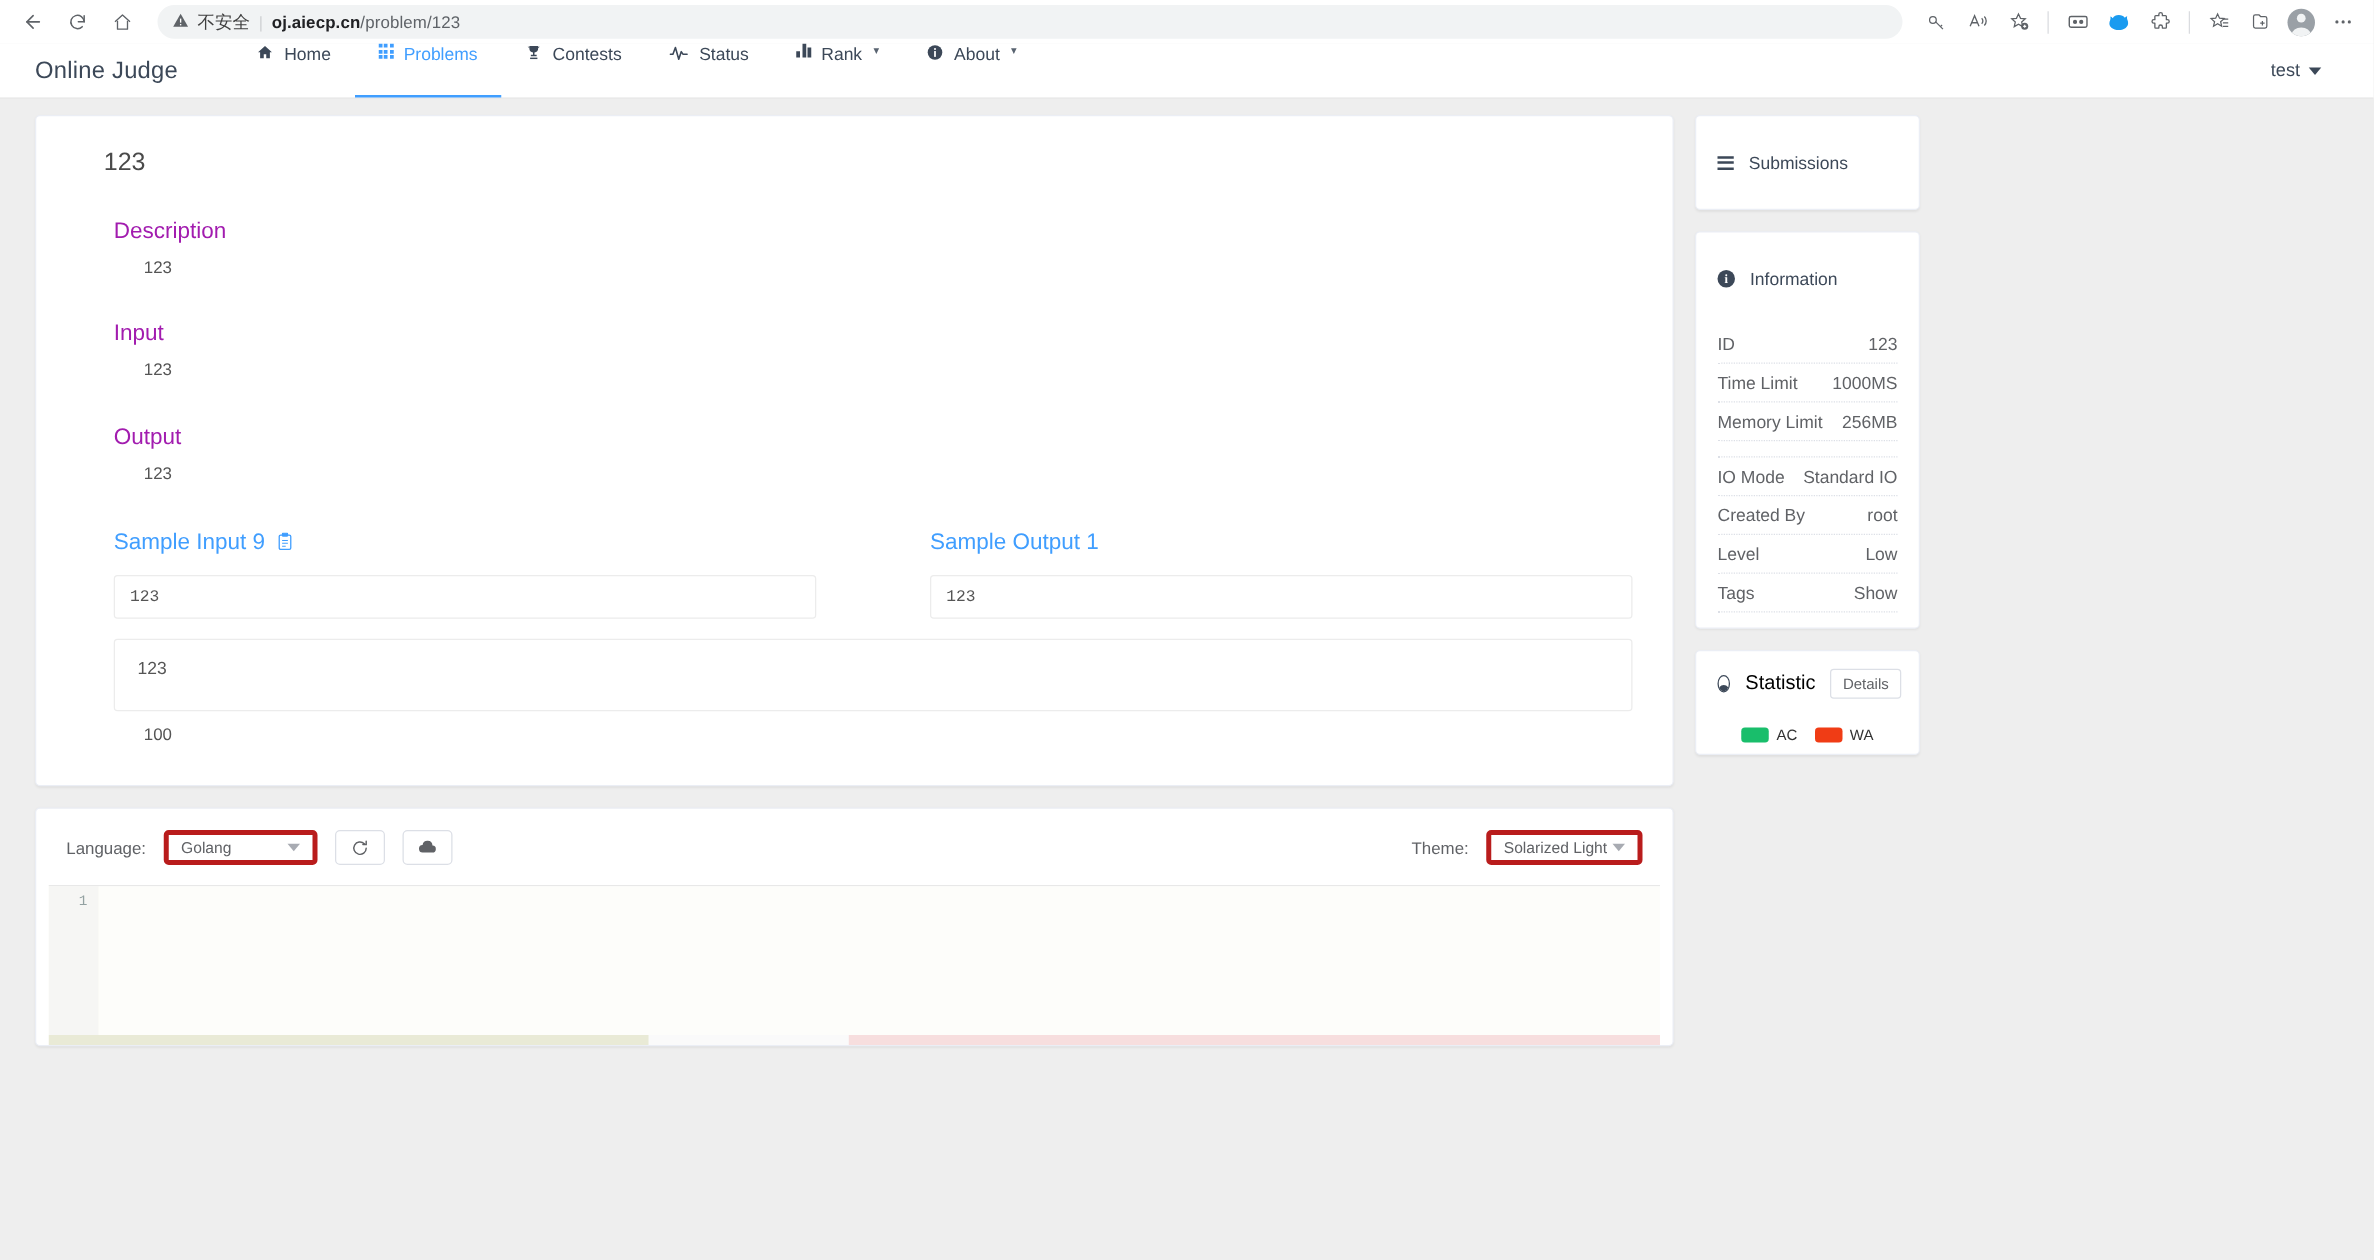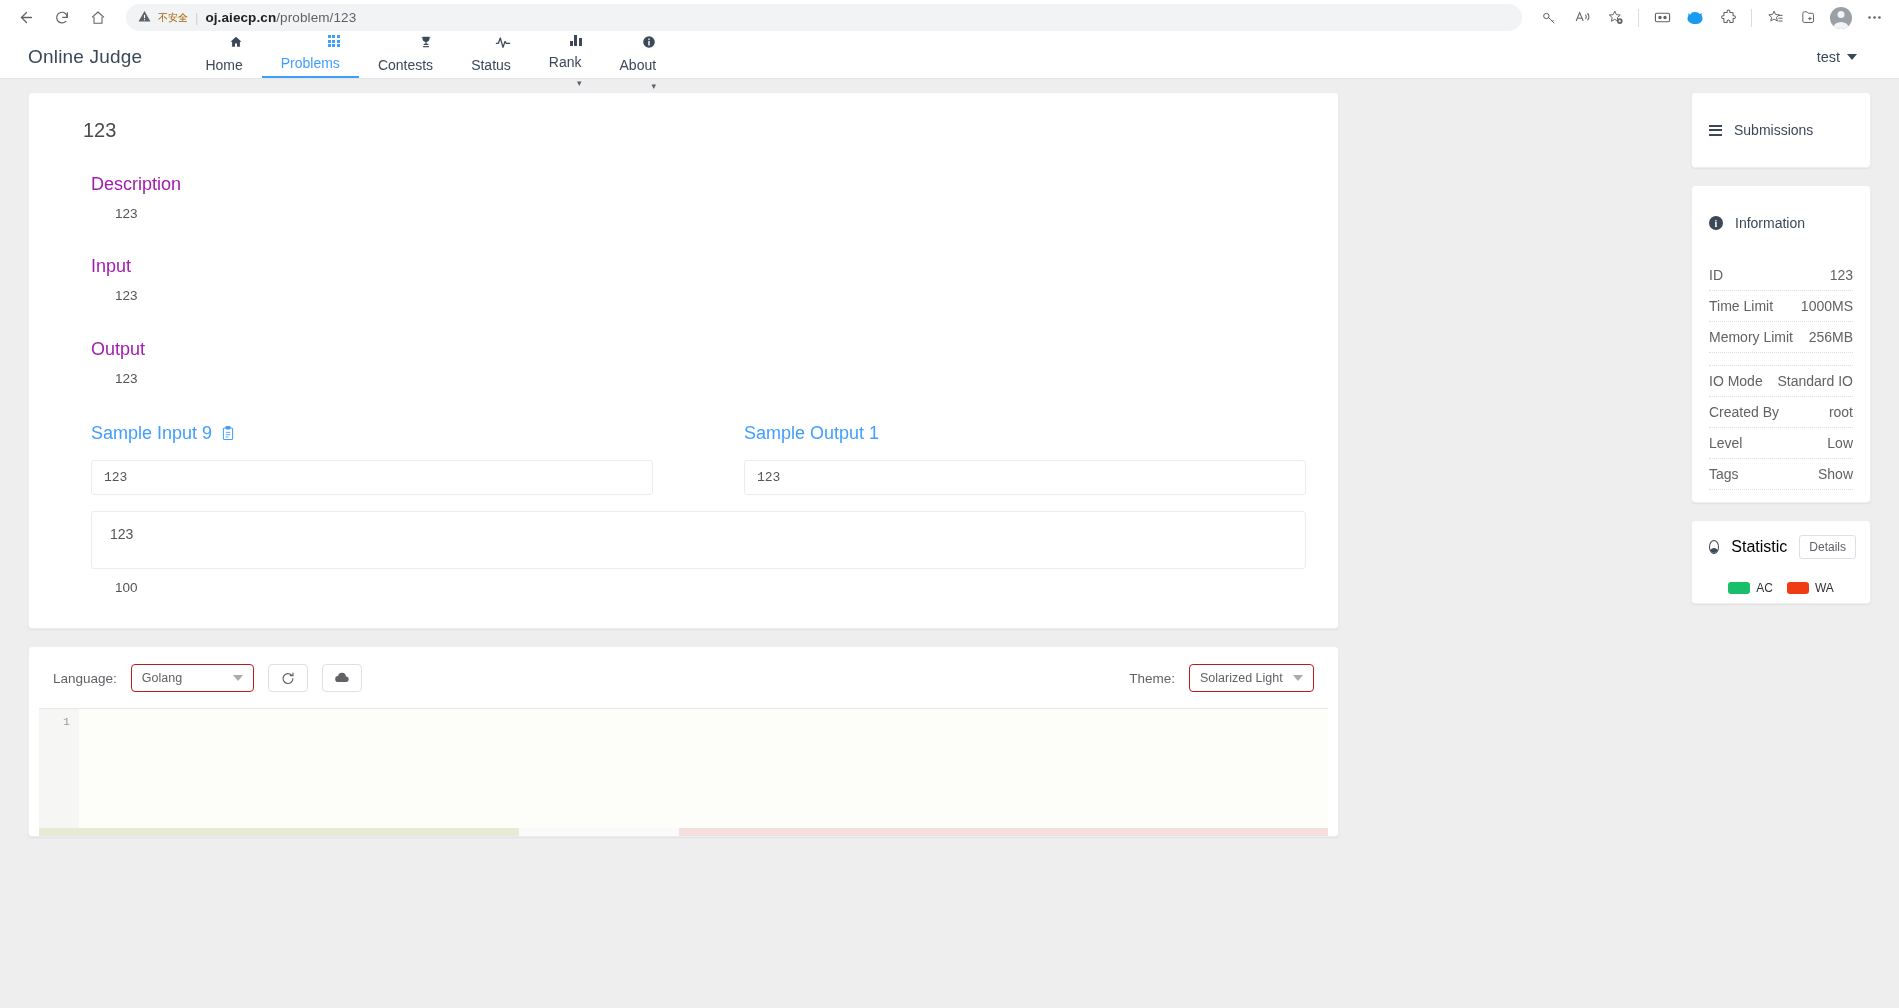--- a/index.html
+++ b/index.html
@@ -21,21 +21,21 @@
     display: flex; align-items: center; justify-content: center;
     border-radius: 4px; color: #5f6368;
   }
   .addr-wrap {
     flex: 1; height: 27px; margin: 0 8px;
     background: #f1f3f4; border-radius: 14px;
     display: flex; align-items: center; padding: 0 12px;
     font-size: 13px; color: #202124; gap: 7px;
   }
   .warn-tri { color: #5f6368; font-size: 13px; line-height: 1; }
-  .sec-text { color: #a16207; font-size: 10px; }
+  .sec-text { color: #404040; font-size: 14px; }
   .addr-sep { color: #cfd1d3; }
   .url { color: #5f6368; font-size: 13.5px; letter-spacing: .1px; }
   .url b { color: #202124; font-weight: 600; }
   .chrome-icons { display: flex; align-items: center; gap: 3px; }
   .ci {
     width: 30px; height: 28px;
     display: flex; align-items: center; justify-content: center;
     border-radius: 4px; color: #5f6368;
   }
   .ci-div { width: 1px; height: 18px; background: #dadce0; margin: 0 5px; }
@@ -60,24 +60,24 @@
     border-bottom: 1px solid #e4e4e4;
     display: flex; align-items: stretch; padding: 0 28px;
   }
   .brand {
     display: flex; align-items: center;
     font-size: 19px; color: #3c4858; font-weight: 400;
     padding-right: 44px; letter-spacing: .2px;
   }
   .nav-items { display: flex; align-items: stretch; }
   .nav-item {
-    display: flex; align-items: flex-end; gap: 8px;
+    display: flex; align-items: flex-start; gap: 8px;
     padding: 0 19px; font-size: 14px; color: #3c4858;
     border-bottom: 2px solid transparent;
-    cursor: pointer; white-space: nowrap; flex-direction: column;
+    cursor: pointer; white-space: nowrap;
   }
   .nav-item.active { color: #409eff; border-bottom-color: #409eff; }
   .nav-item .ni-ic { display: flex; align-items: center; font-size: 13px; }
   .caret { font-size: 9px; margin-left: 1px; opacity: .85; }
   .nav-right {
     margin-left: auto; display: flex; align-items: center;
     font-size: 14.5px; color: #3c4858; gap: 7px; padding-right: 14px;
     cursor: pointer;
   }
   .caret-solid {
@@ -90,23 +90,22 @@
   .grid-ic { display: grid; grid-template-columns: repeat(3,3px); gap: 1.6px; }
   .grid-ic i { width: 3px; height: 3px; background: currentColor; display: block; }
 
   
   .bars-ic { display: flex; align-items: flex-end; gap: 1.5px; height: 11px; }
   .bars-ic i { width: 3px; background: currentColor; display: block; }
 
   
   .page {
     padding: 13px 28px 0 28px;
-    display: flex; gap: 4px;
+    display: flex; gap: 17px;
     height: calc(1008px - 35px - 45px);
-    justify-content: space-between;
   }
   .col-main { width: 1311px; }
   .col-side { width: 180px; }
 
   .card {
     background: #fff; border-radius: 4px;
     box-shadow: 0 1px 2px rgba(0,0,0,.06);
     border: 1px solid #ebeef5;
   }
 
@@ -210,21 +209,21 @@
   }
 
   
   .editor-card { margin-top: 17px; }
   .editor-bar {
     display: flex; align-items: center;
     padding: 17px 24px 16px 24px; gap: 14px;
   }
   .lbl { font-size: 13.5px; color: #606266; }
   .select {
-    border: 1px solid #b91c1c; border-radius: 4px;
+    border: 4px solid #b91c1c; border-radius: 4px;
     height: 28px; width: 123px;
     display: flex; align-items: center;
     padding: 0 10px; font-size: 12.5px; color: #606266;
     background: #fff; cursor: pointer;
   }
   .select.theme { width: 125px; }
   .sel-caret {
     margin-left: auto; width: 0; height: 0;
     border-left: 5px solid transparent; border-right: 5px solid transparent;
     border-top: 6px solid #a8abb2;

